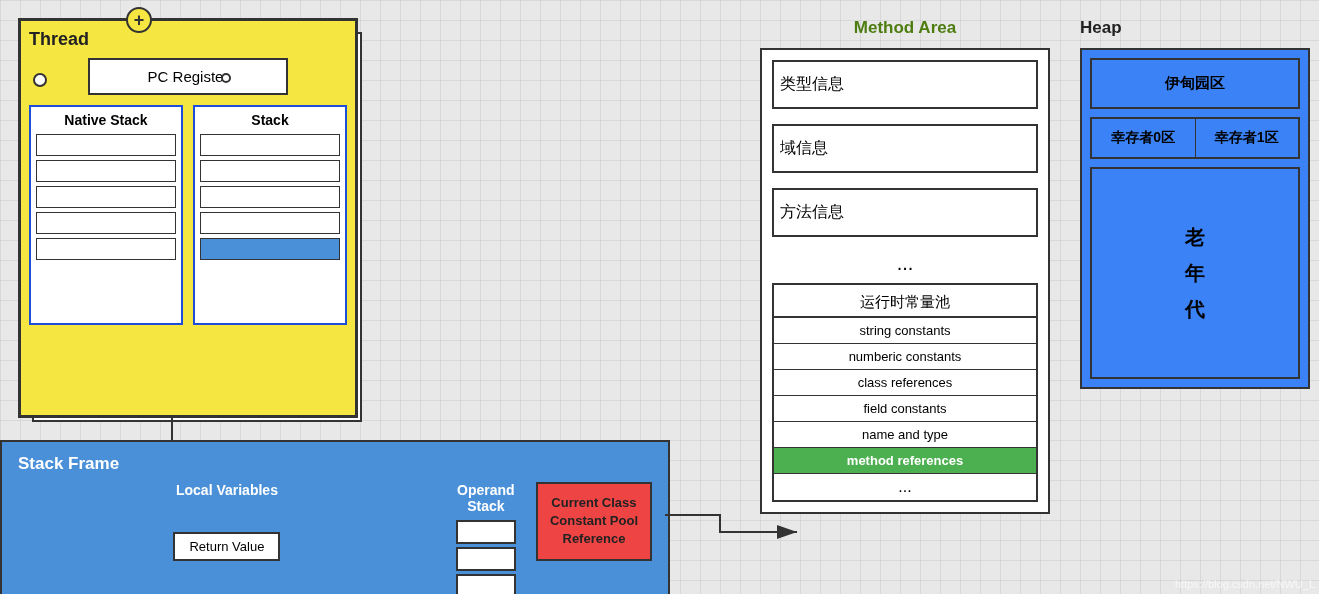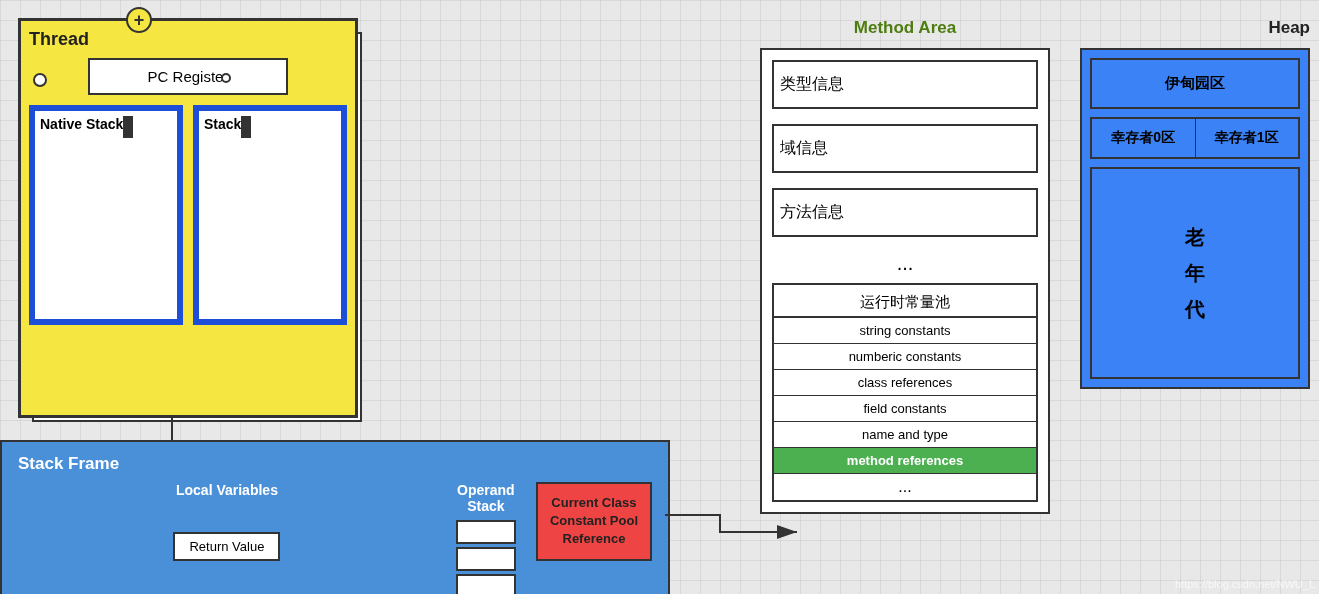--- a/index.html
+++ b/index.html
@@ -69,25 +69,25 @@
       margin-left: auto;
       margin-right: auto;
     }
     .stacks-row {
       display: flex;
       gap: 10px;
       margin-top: 5px;
     }
     .stack-box {
       background: white;
-      border: 6px solid #1d4ed8;
+      border: 2px solid #1d4ed8;
       flex: 1;
       min-height: 220px;
       display: flex;
-      flex-direction: row;
+      flex-direction: column;
       padding: 5px;
     }
     .stack-box-title {
       text-align: center;
       font-size: 14px;
       font-weight: bold;
       margin-bottom: 6px;
     }
     .stack-row-item {
       border: 1.5px solid #333;
@@ -293,21 +293,21 @@
     }
 
     
     .heap-area {
       position: absolute;
       top: 18px;
       left: 1080px;
       width: 230px;
     }
     .heap-title {
-      text-align: right;
+      text-align: left;
       font-size: 17px;
       font-weight: bold;
       margin-bottom: 10px;
       color: #222;
     }
     .heap-border {
       border: 2px solid #333;
       background: #3b82f6;
       min-height: 300px;
       padding: 8px;

